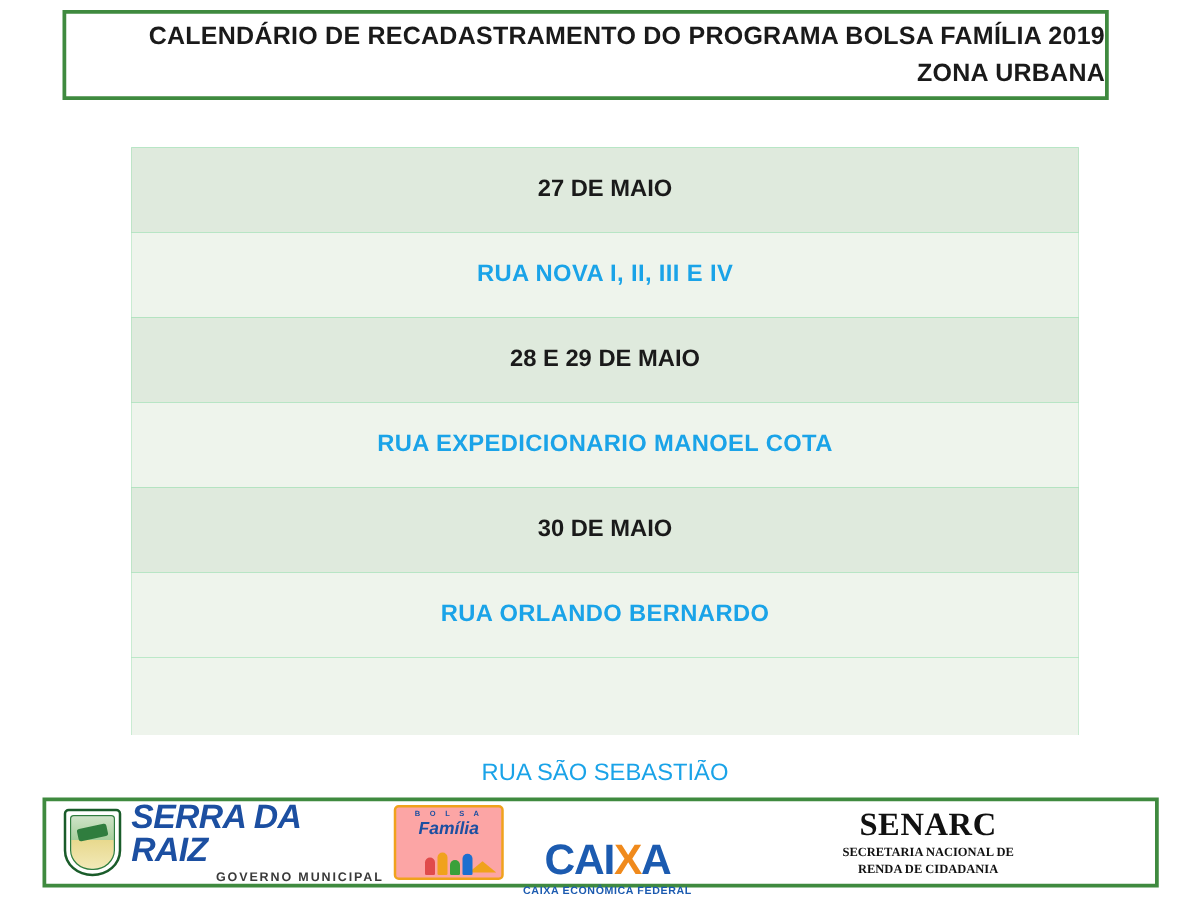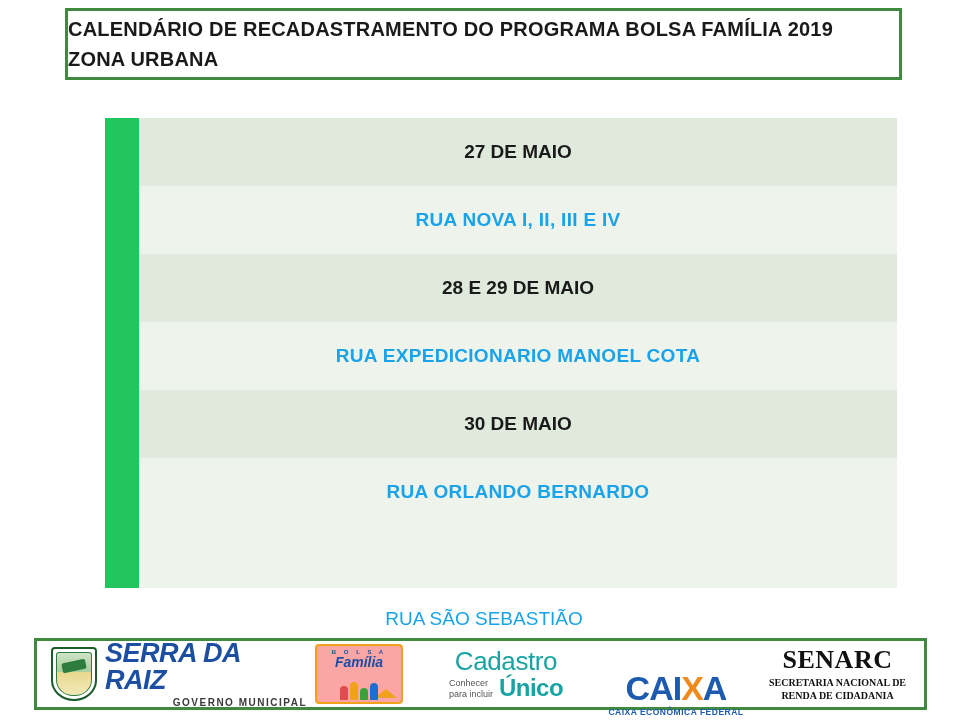--- a/index.html
+++ b/index.html
@@ -11,50 +11,49 @@
     height: 720px;
     background: #ffffff;
     font-family: "Liberation Sans", sans-serif;
     position: relative;
     overflow: hidden;
   }
 
   
   #title-banner {
     position: absolute;
-    left: 65px;
+    left: 50px;
     top: 8px;
     width: 837px;
     height: 72px;
     border: 3px solid #3f8a3f;
     background: #ffffff;
     box-sizing: border-box;
     display: flex;
     flex-direction: column;
-    align-items: flex-start;
+    align-items: flex-end;
     justify-content: center;
   }
   #title-banner .line {
     font-size: 20px;
     font-weight: bold;
     color: #1a1a1a;
     letter-spacing: 0.2px;
     line-height: 30px;
     text-align: center;
     white-space: nowrap;
   }
 
   
   #schedule-table {
     position: absolute;
     left: 105px;
     top: 118px;
     width: 758px;
     background: #22c55e;
-    padding-left: 34px;
   }
   .row {
     height: 68px;
     display: flex;
     align-items: center;
     justify-content: center;
     box-sizing: border-box;
   }
   .row.date {
     background: #dfeadd;
@@ -374,30 +373,20 @@
       <span class="bf-roof"></span>
       <span class="bf-people">
           <i></i>
           <i></i>
           <i></i>
           <i></i>
         </span>
     </div>
   </div>
 
-  <div class="logo" id="logo-cadastro-unico">
-    <span class="cu-main">Cadastro</span>
-    <span class="cu-row">
-      <span class="cu-small">
-        <span>Conhecer</span>
-        <span>para incluir</span>
-      </span>
-      <span class="cu-unico">Único</span>
-    </span>
-  </div>
 
   <div class="logo" id="logo-caixa">
     <span class="cx-main">
       <span>CAI</span>
         <span class="cx-x">X</span>
         <span>A</span>
     </span>
     <span class="cx-sub">CAIXA ECONÔMICA FEDERAL</span>
   </div>
 

